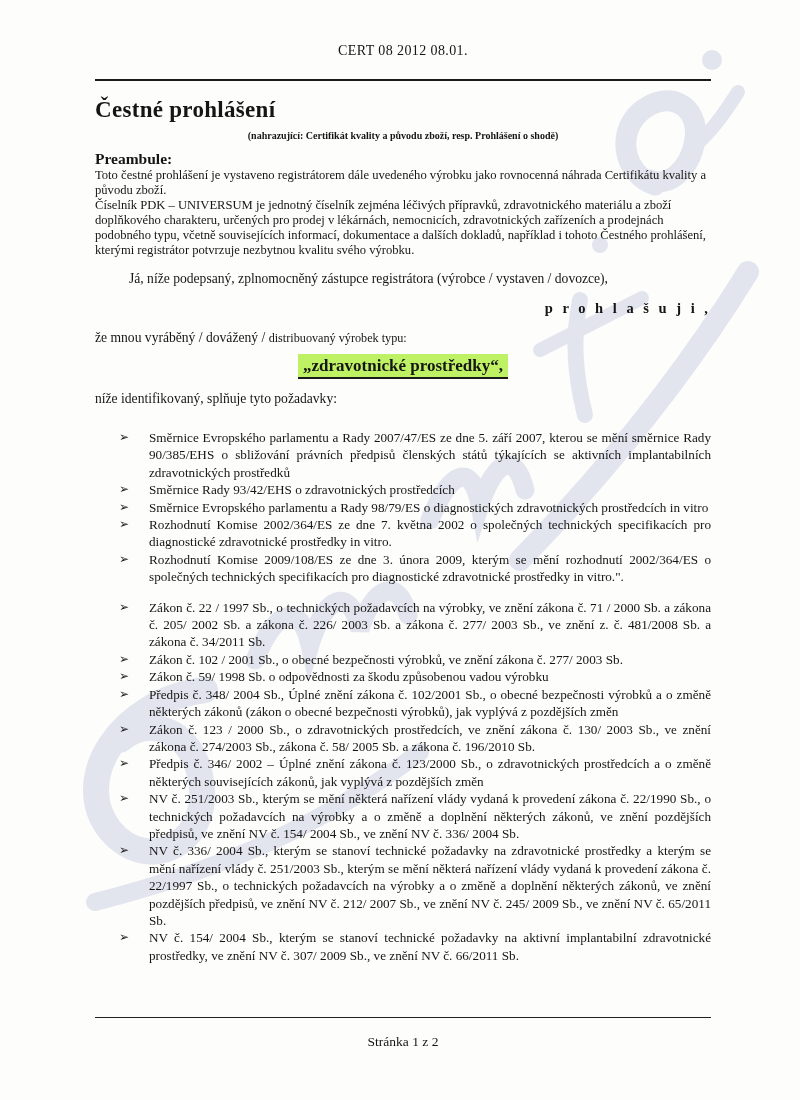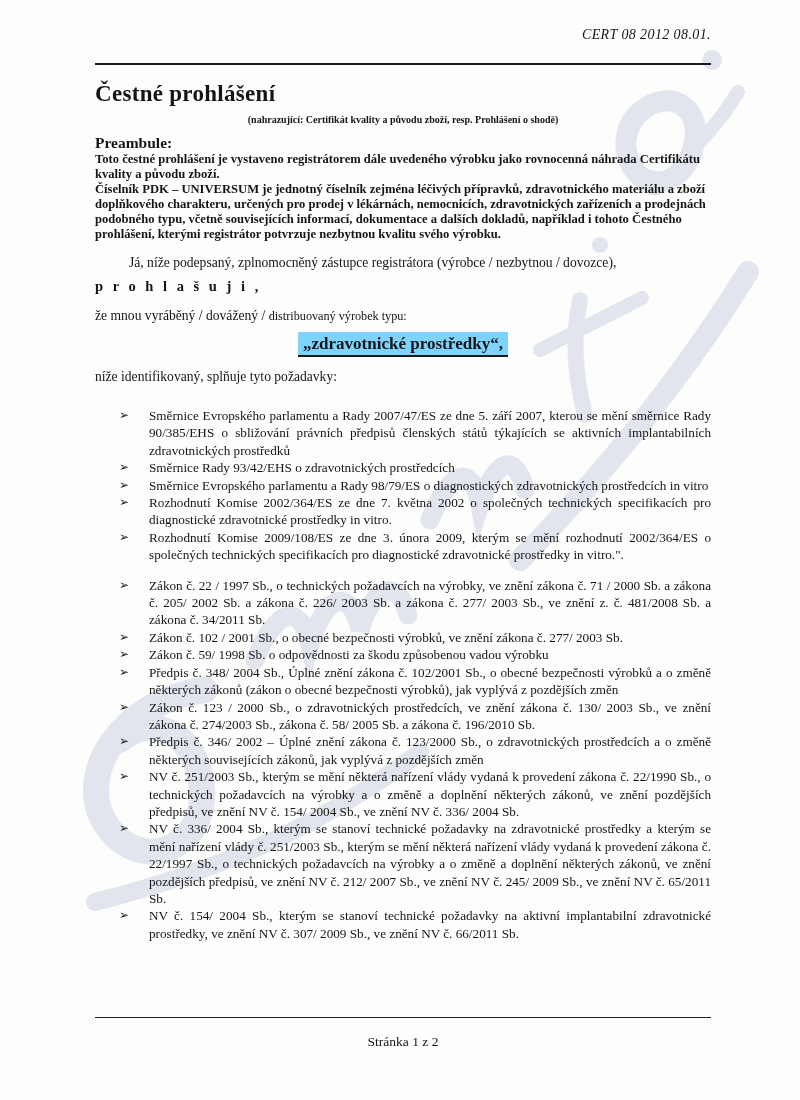--- a/index.html
+++ b/index.html
@@ -9,23 +9,22 @@
     width: 800px; height: 1100px;
     background: #fdfdfc;
     font-family: "Liberation Serif", serif;
     color: #151515;
     overflow: hidden;
   }
   .watermark { position:absolute; left:0; top:0; z-index:1; }
   .content { position:absolute; left:95px; top:0; width:616px; z-index:2; }
 
   .cert-ref {
-    margin-top: 26px;
-    text-align: right;
-    font-style: italic;
+    margin-top: 42px;
+    text-align: center;
     font-size: 14px;
     line-height: 17px;
     letter-spacing: 0.4px;
   }
   .rule-top { margin-top: 20px; border-top: 2.5px solid #1b1b1b; }
   .doc-title {
     margin-top: 14px;
     text-align: left;
     font-size: 23px;
     font-weight: bold;
@@ -39,39 +38,39 @@
     font-size: 10px;
     line-height: 17px;
   }
   .preambule-heading {
     margin-top: 5px;
     font-weight: bold;
     font-size: 15.5px;
     line-height: 19px;
   }
   .preambule p {
-    font-weight: bold;
+    font-weight: normal;
     font-size: 12.6px;
     line-height: 15px;
   }
   .para { font-size: 13.6px; line-height: 17px; }
   .intro { margin-top: 12px; text-indent: 34px; }
   .verb {
-    margin-top: 6px;
-    text-align: left;
+    margin-top: 12px;
+    text-align: right;
     font-weight: bold;
     font-size: 14.5px;
     letter-spacing: 3px;
     line-height: 18px;
   }
   .product-line { margin-top: 12px; }
   .product-type-wrap { margin-top: 7px; text-align: center; }
   .product-type {
     display: inline-block;
-    background: #7dd3fc;
+    background: #bef264;
     font-weight: bold;
     font-size: 17px;
     line-height: 22px;
     padding: 1px 5px 0 5px;
     border-bottom: 2.5px solid #1a1a1a;
   }
   .req-line { margin-top: 11px; }
 
   ul.bullets { list-style: none; margin-top: 22px; padding-left: 24px; }
   ul.bullets.laws { margin-top: 13px; }
@@ -126,21 +125,21 @@
 
     <h1 class="doc-title">Čestné prohlášení</h1>
     <div class="doc-subtitle">(nahrazující: Certifikát kvality a původu zboží, resp. Prohlášení o shodě)</div>
 
     <div class="preambule-heading">Preambule:</div>
     <div class="preambule">
         <p>Toto čestné prohlášení je vystaveno registrátorem dále uvedeného výrobku jako rovnocenná náhrada Certifikátu kvality a původu zboží.</p>
         <p>Číselník PDK – UNIVERSUM je jednotný číselník zejména léčivých přípravků, zdravotnického materiálu a zboží doplňkového charakteru, určených pro prodej v lékárnách, nemocnicích, zdravotnických zařízeních a prodejnách podobného typu, včetně souvisejících informací, dokumentace a dalších dokladů, například i tohoto Čestného prohlášení, kterými registrátor potvrzuje nezbytnou kvalitu svého výrobku.</p>
       </div>
 
-    <p class="para intro">Já, níže podepsaný, zplnomocněný zástupce registrátora (výrobce / nezbytnou / dovozce),</p>
+    <p class="para intro">Já, níže podepsaný, zplnomocněný zástupce registrátora (výrobce / vystaven / dovozce),</p>
     <p class="verb">p r o h l a š u j i ,</p>
     <p class="para product-line"><span>že mnou vyráběný / dovážený  / </span><span class="sm">distribuovaný výrobek typu:</span></p>
     <div class="product-type-wrap">
       <span class="product-type">„zdravotnické prostředky“,</span>
     </div>
     <p class="para req-line">níže identifikovaný, splňuje tyto požadavky:</p>
 
     <ul class="bullets">
         <li>
           <span class="bullet-marker">➢</span>

